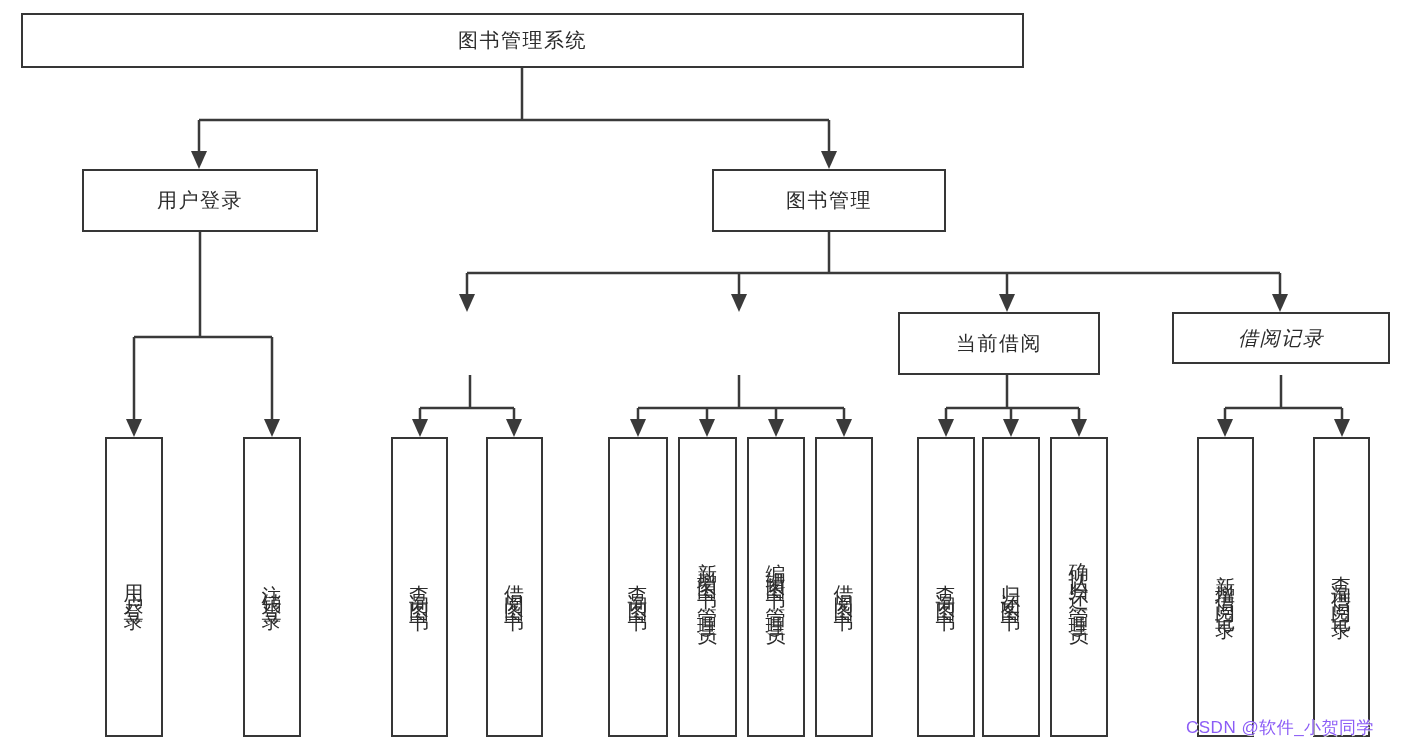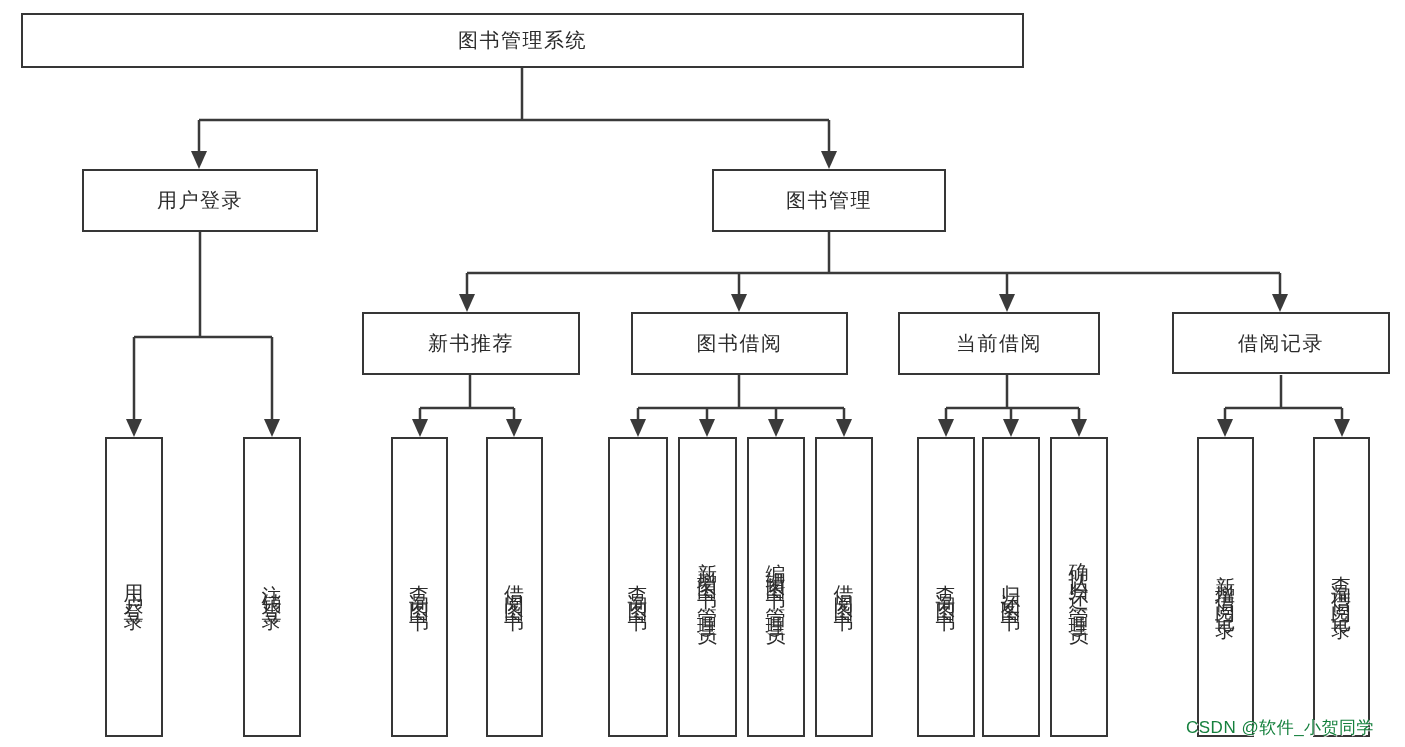--- a/index.html
+++ b/index.html
@@ -43,21 +43,21 @@
     font-size: 20px;
     letter-spacing: 9px;
     line-height: 1;
   }
   .watermark {
     position: absolute;
     left: 1186px;
     top: 716px;
     font-size: 17px;
     letter-spacing: 0.5px;
-    color: #15803d;
+    color: #8b5cf6;
     text-shadow: 1px 1px 0 rgba(255,255,255,0.85);
     white-space: nowrap;
     z-index: 6;
   }
 </style>
 </head>
 <body>
 
 <div id="canvas">
 
@@ -96,30 +96,24 @@
     <span class="hlabel">图书管理系统</span>
   </div>
 
   <div class="box" style="left:82px; top:169px; width:236px; height:63px;">
     <span class="hlabel">用户登录</span>
   </div>
   <div class="box" style="left:712px; top:169px; width:234px; height:63px;font-family:Liberation Mono, monospace;">
     <span class="hlabel">图书管理</span>
   </div>
 
-  <div class="box" style="left:362px; top:312px; width:218px; height:63px;">
-    <span class="hlabel">新书推荐</span>
-  </div>
-  <div class="box" style="left:631px; top:312px; width:217px; height:63px;">
-    <span class="hlabel">图书借阅</span>
-  </div>
   <div class="box" style="left:898px; top:312px; width:202px; height:63px;">
     <span class="hlabel">当前借阅</span>
   </div>
-  <div class="box" style="left:1172px; top:312px; width:218px; height:62px;">
+  <div class="box" style="left:1172px; top:312px; width:218px; height:52px;font-style:italic;">
     <span class="hlabel">借阅记录</span>
   </div>
 
   <div class="box leaf" style="left:105px; top:437px; width:58px; height:300px;">
     <span class="vlabel">用户登录</span>
   </div>
   <div class="box leaf" style="left:243px; top:437px; width:58px; height:300px;">
     <span class="vlabel">注销登录</span>
   </div>
 

